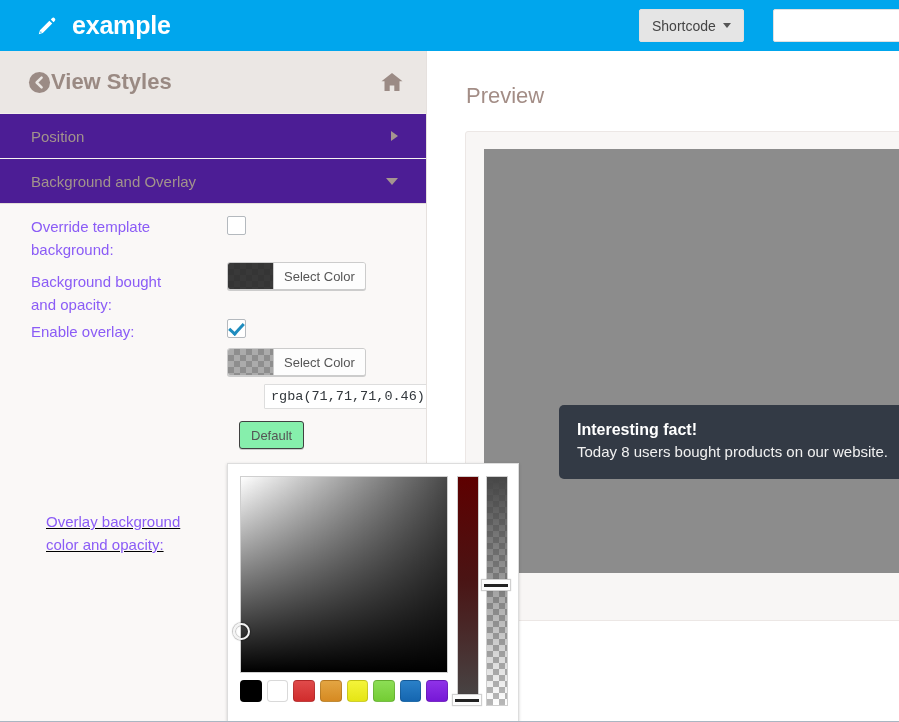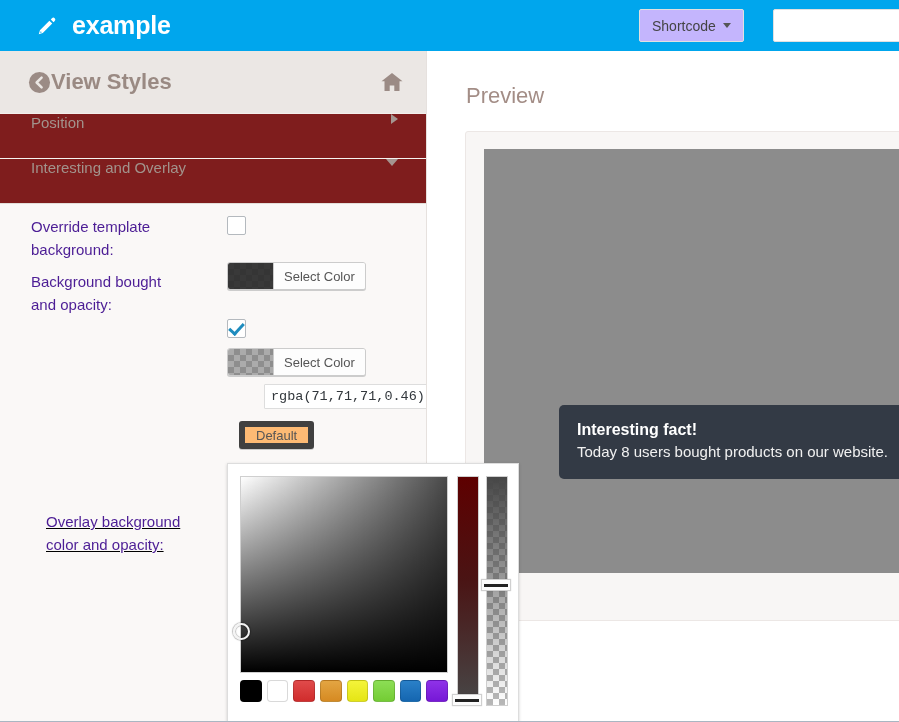--- a/index.html
+++ b/index.html
@@ -34,21 +34,21 @@
     letter-spacing: -0.2px;
     line-height: 1;
   }
   .topbar-right {
     position: absolute;
     left: 639px; top: 9px;
     display: flex; align-items: center;
   }
   .shortcode-btn {
     height: 33px;
-    background: #c4b5fd;
+    background: #e5e5e5;
     border: 1px solid #e0e0e0;
     border-radius: 2px;
     color: #444;
     font-size: 14px;
     padding: 0 12px;
     display: flex; align-items: center; gap: 7px;
     cursor: pointer;
   }
   .caret-down {
     width: 0; height: 0;
@@ -92,22 +92,22 @@
   .sidebar-header-title {
     color: #9a8a83;
     font-size: 22px;
     font-weight: bold;
     line-height: 1;
   }
   .home-icon { width: 24px; height: 24px; display: block; }
 
   .accordion-row {
     height: 45px;
-    background: #7f1d1d;
-    display: flex; 
+    background: #4c1d95;
+    display: flex; align-items: center;
     justify-content: space-between;
     padding: 0 28px 0 31px;
     border-bottom: 1px solid #f6f3f1;
     cursor: pointer;
   }
   .accordion-row.second { border-bottom: 1px solid #e3ded9; }
   .accordion-label {
     color: #a2938c;
     font-size: 15px;
   }
@@ -128,21 +128,21 @@
     position: relative;
     background: #faf8f7;
     height: 515px;
   }
   .field-row {
     position: absolute;
     display: flex;
     align-items: flex-start;
   }
   .field-label {
-    color: #4c1d95;
+    color: #8b5cf6;
     font-size: 15px;
     line-height: 23px;
     width: 170px;
     padding-left: 31px;
   }
   .field-ctl { position: absolute; }
 
   .wp-checkbox {
     width: 19px; height: 19px;
     border: 1px solid #b4b9be;
@@ -203,23 +203,23 @@
     font-family: "Liberation Mono", monospace;
     font-size: 13.5px;
     color: #32373c;
     padding: 0 6px;
     outline: none;
     border-radius: 1px;
   }
 
   .default-btn {
     height: 28px;
-    border: 6px solid #404040;
+    border: 1px solid #404040;
     border-radius: 3px;
-    background: #fdba74;
+    background: #86efac;
     box-shadow: 0 1px 0 #ccc;
     color: #555;
     font-size: 13px;
     font-family: "Liberation Sans", sans-serif;
     padding: 0 11px;
     cursor: pointer;
   }
 
   
   .picker {
@@ -394,21 +394,21 @@
         </svg>
       </span>
     </div>
 
     <div class="accordion-row">
       <span class="accordion-label">Position</span>
       <span class="tri-right"></span>
     </div>
 
     <div class="accordion-row second">
-      <span class="accordion-label">Interesting and Overlay</span>
+      <span class="accordion-label">Background and Overlay</span>
       <span class="tri-down"></span>
     </div>
 
     <div class="panel-body">
 
       <div class="field-row" style="left:0; top:11px; width:427px;">
         <span class="field-label">Override template background:</span>
       </div>
       <div class="field-ctl" style="left:227px; top:12px;">
         <span class="wp-checkbox"></span>
@@ -419,20 +419,23 @@
       </div>
       <div class="field-ctl" style="left:227px; top:58px;">
         <div class="color-btn">
           <div class="color-swatch">
             <div class="tint" style="background: rgba(40,40,40,0.92);"></div>
           </div>
           <div class="color-btn-label">Select Color</div>
         </div>
       </div>
 
+      <div class="field-row" style="left:0; top:116px; width:427px;">
+        <span class="field-label">Enable overlay:</span>
+      </div>
       <div class="field-ctl" style="left:227px; top:115px;">
         <span class="wp-checkbox checked"></span>
       </div>
 
       <div class="field-ctl" style="left:227px; top:144px;">
         <div class="color-btn">
           <div class="color-swatch">
             <div class="tint" style="background: rgba(71,71,71,0.46);"></div>
           </div>
           <div class="color-btn-label">Select Color</div>

